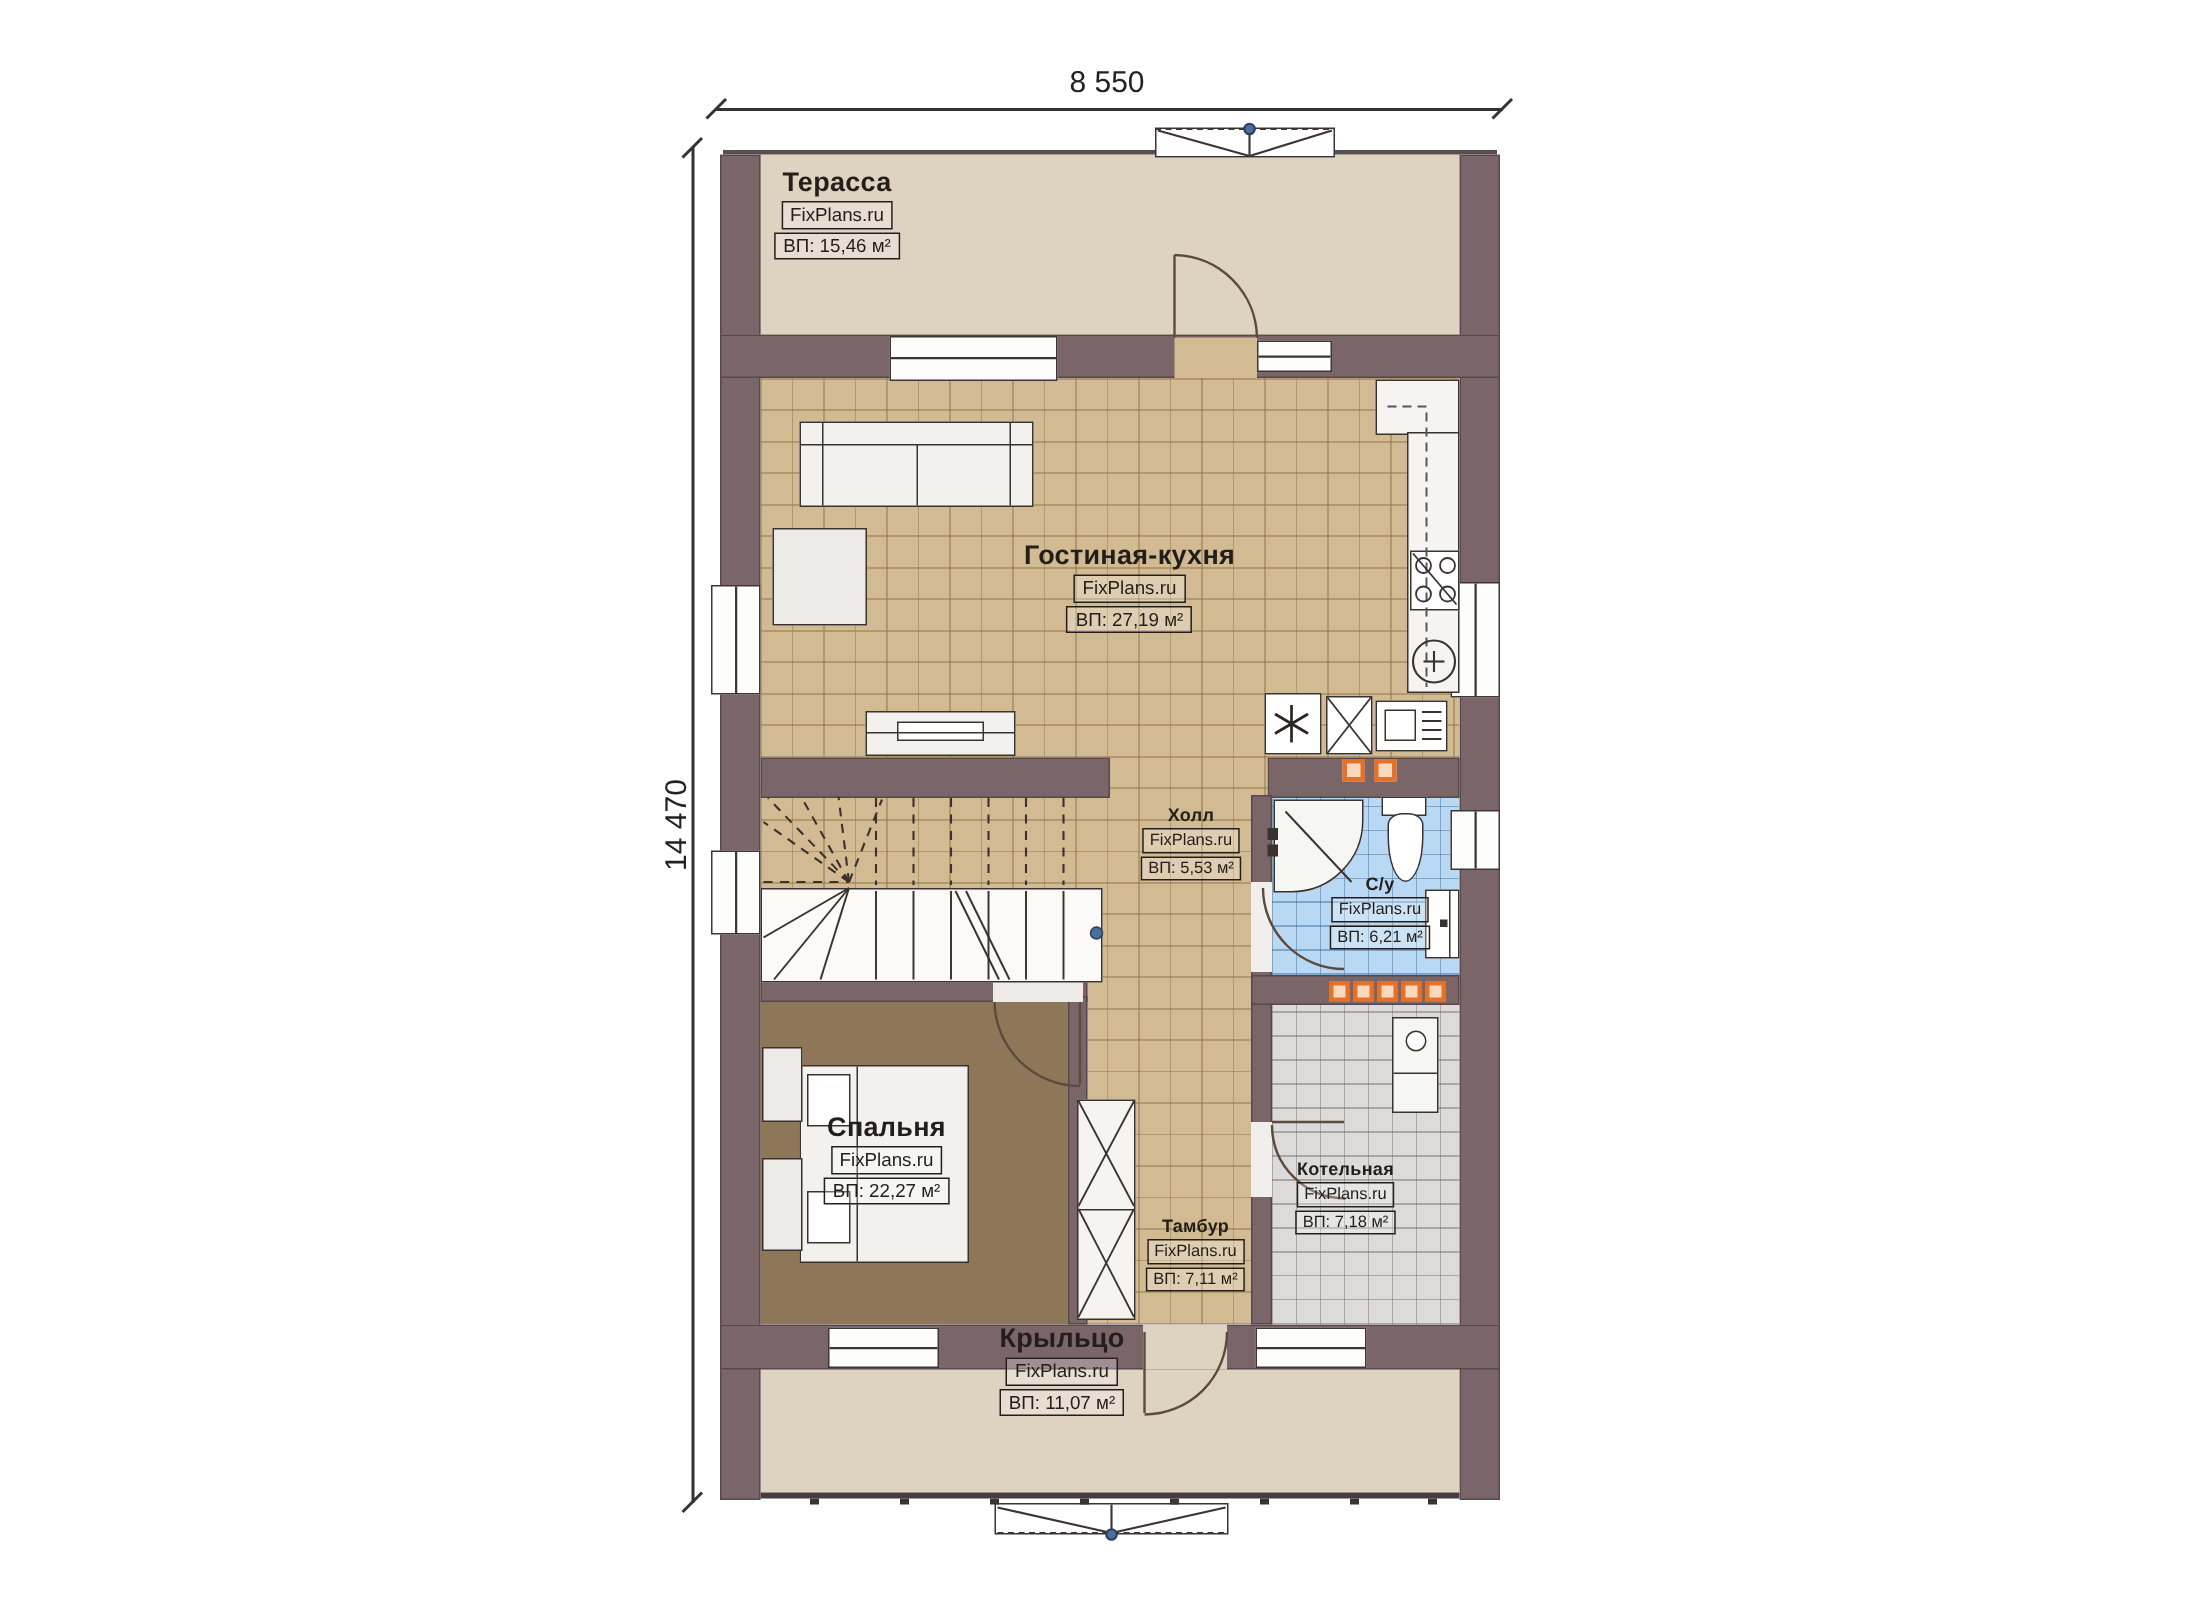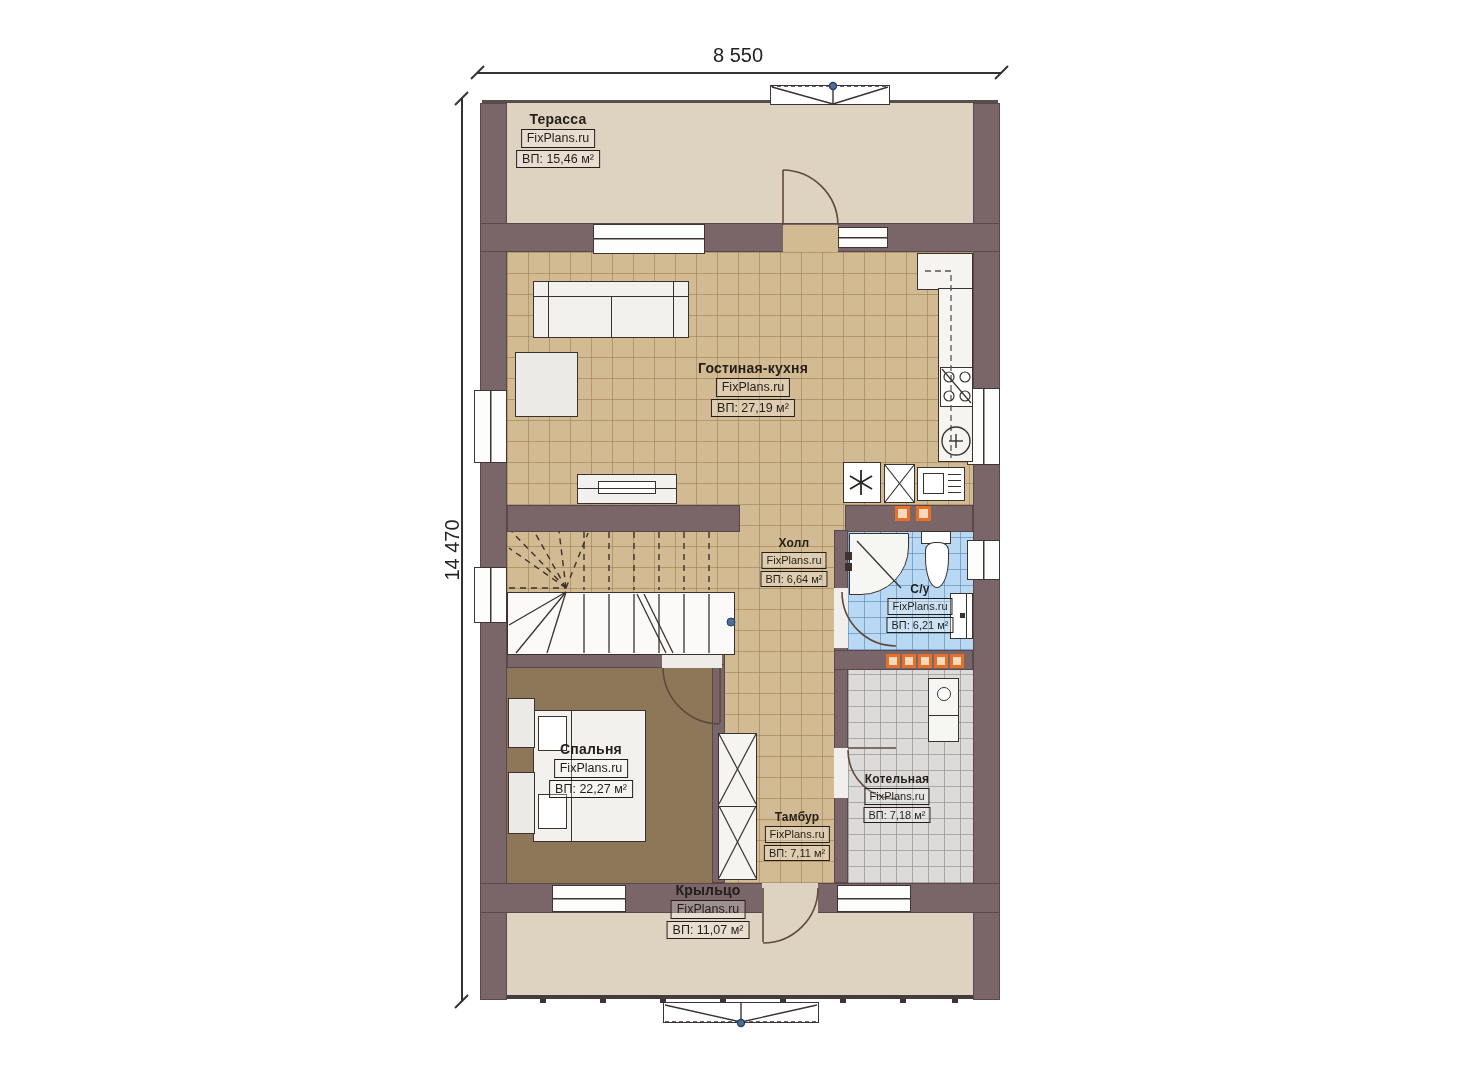--- a/index.html
+++ b/index.html
@@ -29,21 +29,21 @@
   .hline{position:absolute;left:0;right:0;border-top:1.4px solid #3a322e}
   .vline{position:absolute;top:0;bottom:0;border-left:1.4px solid #3a322e}
   .inner{position:absolute;border:1.3px solid #3a322e;background:#fff;box-sizing:border-box}
   .stripes{position:absolute;background:repeating-linear-gradient(180deg,#3a322e 0 1.5px,transparent 1.5px 6px)}
   .circle{position:absolute;border:1.5px solid #3a322e;border-radius:50%;box-sizing:border-box;background:#fff}
   .rad{position:absolute;background:#f9d9bd;border:3px solid #e4702a;z-index:9;box-sizing:border-box}
   .gable{position:absolute;background:#fff;border:1.5px solid #3b3335;z-index:6;box-sizing:border-box}
   .edge{position:absolute;z-index:4}
   svg.lineart{position:absolute;left:0;top:0;z-index:20;pointer-events:none}
   .rlabel{position:absolute;transform:translateX(-50%);text-align:center;color:#241e1a;z-index:30}
-  .rname{font-weight:700;font-size:14px;letter-spacing:.2px;white-space:nowrap}
+  .rname{font-weight:700;font-size:18px;letter-spacing:.2px;white-space:nowrap}
   .rbox{display:block;width:max-content;margin:2px auto 0;border:1.5px solid #241e1a;background:rgba(255,255,255,.28);padding:0 5px;font-size:12.5px;line-height:16.5px;white-space:nowrap}
   .rlabel.sm .rname{font-size:12px}
   .rlabel.sm .rbox{font-size:11px;line-height:14.5px;border-width:1.3px;padding:0 4px}
   .dimline{position:absolute;background:#333;z-index:2}
   .dimtext{position:absolute;color:#222;font-size:20px;z-index:2;white-space:nowrap}
 </style>
 </head>
 <body>
 
 <div id="plan">
@@ -281,21 +281,21 @@
     <div class="rbox">ВП: 15,46 м²</div>
   </div>
   <div class="rlabel" style="left:753px;top:360px">
     <div class="rname">Гостиная-кухня</div>
     <div class="rbox">FixPlans.ru</div>
     <div class="rbox">ВП: 27,19 м²</div>
   </div>
   <div class="rlabel sm" style="left:794px;top:536px">
     <div class="rname">Холл</div>
     <div class="rbox">FixPlans.ru</div>
-    <div class="rbox">ВП: 6,64 м²</div>
+    <div class="rbox">ВП: 5,53 м²</div>
   </div>
   <div class="rlabel sm" style="left:920px;top:582px">
     <div class="rname">С/у</div>
     <div class="rbox">FixPlans.ru</div>
     <div class="rbox">ВП: 6,21 м²</div>
   </div>
   <div class="rlabel" style="left:591px;top:741px">
     <div class="rname">Спальня</div>
     <div class="rbox">FixPlans.ru</div>
     <div class="rbox">ВП: 22,27 м²</div>

